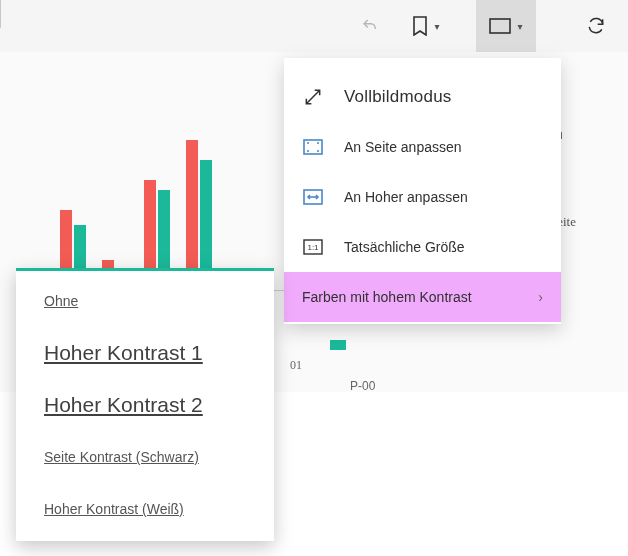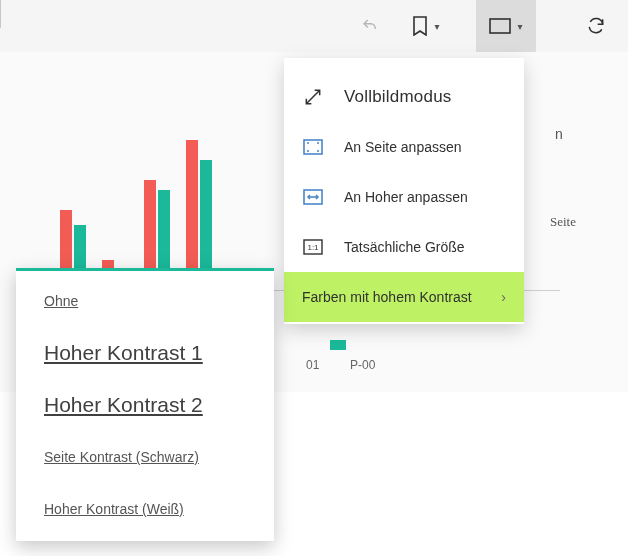--- a/index.html
+++ b/index.html
@@ -111,33 +111,33 @@
     font-size: 13px;
     color: #555;
     font-family: Liberation Serif, serif;
   }
 
   
   .view-menu {
     position: absolute;
     left: 284px;
     top: 58px;
-    width: 240px;
+    width: 277px;
     background: #fff;
     box-shadow: 0 6px 18px rgba(0,0,0,0.18);
     padding: 14px 0 2px 0;
   }
   .vm-item {
     display: flex;
     align-items: center;
     padding: 0 18px;
     height: 50px;
     cursor: default;
   }
-  .vm-item.hover { background: #bef264; }
+  .vm-item.hover { background: #f0abfc; }
   .vm-icon {
     width: 22px; height: 22px;
     display: inline-flex;
     align-items: center;
     justify-content: center;
     margin-right: 20px;
     flex: none;
     color: #323130;
   }
   .vm-label { flex: 1; font-size: 14px; color: #323130; }
@@ -233,22 +233,22 @@
 
     <div class="bar-group" style="left:96px;">
       <div class="bar red" style="left:0;  height:150px;"></div>
       <div class="bar teal" style="left:14px;height:130px;"></div>
     </div>
   </div>
 
   <div class="legend-sq"></div>
 
   <div class="x-labels">
-    <span class="x-lab" style="left:216px;">01</span>
-    <span class="x-lab" style="left:260px;">P-00</span>
+    <span class="x-lab" style="left:200px;font-family:Liberation Serif, serif;">01</span>
+    <span class="x-lab" style="left:260px;margin-top:21px;">P-00</span>
   </div>
 
   <span class="right-frag-1">n</span>
   <span class="right-frag-2">Seite</span>
 
   <div class="view-menu">
     <div class="vm-item first">
       <span class="vm-icon">
         <svg width="20" height="20" viewBox="0 0 24 24" fill="none" stroke="#323130" stroke-width="1.8">
           <path d="M4 20 L20 4"></path>

